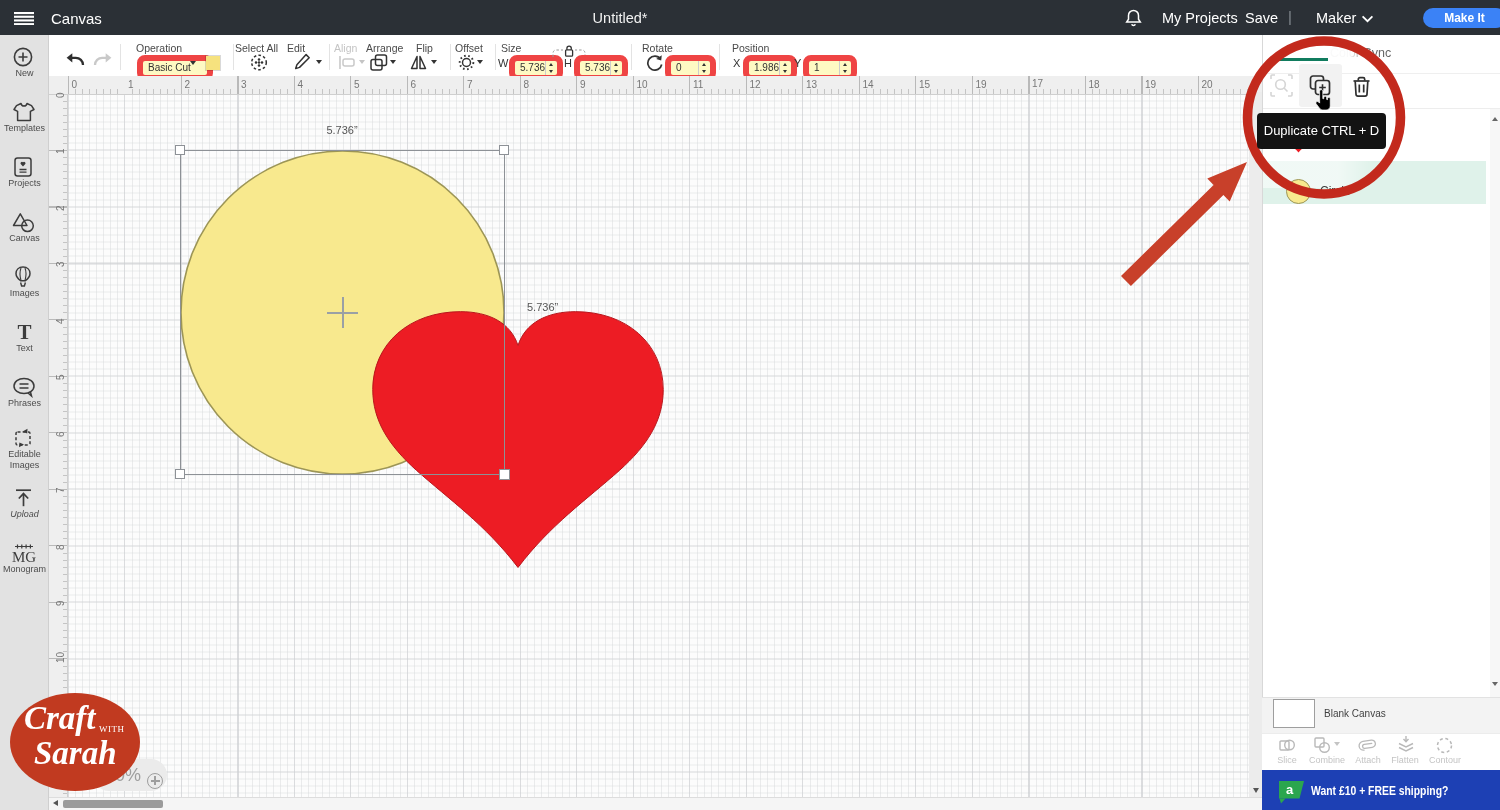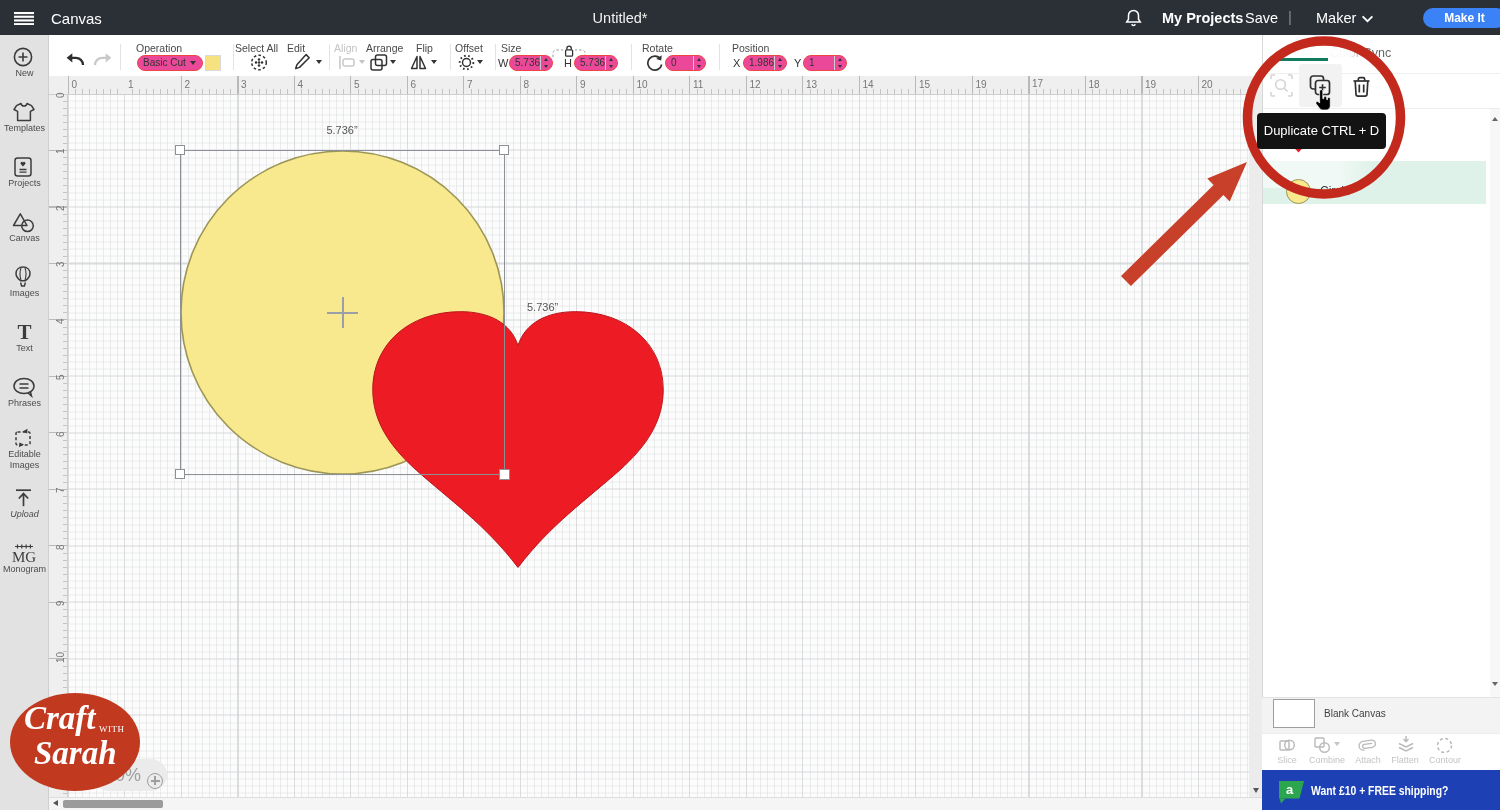--- a/index.html
+++ b/index.html
@@ -1,19 +1,19 @@
 <!DOCTYPE html>
 <html><head><meta charset="utf-8">
 <style>
 html,body{margin:0;padding:0;width:1500px;height:810px;overflow:hidden;}
 body{font-family:"Liberation Sans",sans-serif;position:relative;background:#fcfcfc;}
 .abs{position:absolute;}
 .lbl{position:absolute;color:#4a4a4a;font-size:10.5px;}
 .vsep{position:absolute;width:1px;background:#e3e3e3;top:44px;height:26px;}
-.inp{position:absolute;border:1px solid #ef4444;border-radius:8px;background:#ec4899;font-size:10px;color:#333;}
+.inp{position:absolute;border:6px solid #ef4444;border-radius:8px;background:#fef9c3;font-size:10px;color:#333;}
 .inp .tx{position:absolute;left:5px;top:1px;line-height:12px;}
 .stp{position:absolute;right:0;top:0;bottom:0;width:11px;border-left:1px solid #ccc;}
 .stp:before{content:"";position:absolute;left:2.6px;top:2px;border-left:2.8px solid transparent;border-right:2.8px solid transparent;border-bottom:3.4px solid #333;}
 .stp:after{content:"";position:absolute;left:2.6px;bottom:2px;border-left:2.8px solid transparent;border-right:2.8px solid transparent;border-top:3.4px solid #333;}
 .slbl{position:absolute;width:49px;text-align:center;font-size:9px;color:#4c4c4c;line-height:10px;}
 .caret{position:absolute;width:0;height:0;border-left:3.5px solid transparent;border-right:3.5px solid transparent;border-top:4.5px solid #333;}
 .caret.gray{border-top-color:#c4c4c4;}
 .rnum{position:absolute;font-size:10px;color:#777;}
 </style></head><body>
 <div class="abs" style="left:65px;top:92px;width:1184px;height:705px;background:#fcfcfc;
@@ -44,21 +44,21 @@
     <rect x="0" y="3.7" width="20" height="2.1" fill="#fff"></rect>
     <rect x="0" y="7.4" width="20" height="2.1" fill="#fff"></rect>
     <rect x="0" y="11.1" width="20" height="1.9" fill="#fff"></rect>
   </svg>
 <div class="abs" style="left:51px;top:10px;font-size:15px;color:#fff;">Canvas</div>
 <div class="abs" style="left:520px;top:10px;width:200px;text-align:center;font-size:14.5px;color:#f2f2f2;">Untitled*</div>
 <svg class="abs" style="left:1124px;top:8px;" width="19" height="20" viewBox="0 0 19 20">
 <path d="M9.5 2.4 a5 5 0 0 1 5 5 v3.8 l1.8 2.8 h-13.6 l1.8 -2.8 v-3.8 a5 5 0 0 1 5 -5 z" fill="none" stroke="#fff" stroke-width="1.5"></path>
 <path d="M7.7 16.2 a1.9 1.9 0 0 0 3.6 0" fill="none" stroke="#fff" stroke-width="1.5"></path>
   </svg>
-<div class="abs" style="left:1162px;top:10px;font-size:14.5px;color:#fff;font-weight:700;">My Projects</div>
+<div class="abs" style="left:1162px;top:10px;font-size:14.5px;color:#fff;font-weight:400;">My Projects</div>
 <div class="abs" style="left:1245px;top:10px;font-size:14.5px;color:#fff;font-weight:500;">Save</div>
 <div class="abs" style="left:1288px;top:8px;font-size:15px;color:#848a90;">|</div>
 <div class="abs" style="left:1316px;top:10px;font-size:14.5px;color:#fff;font-weight:500;">Maker</div>
 <svg class="abs" style="left:1361px;top:14.5px;" width="13" height="8" viewBox="0 0 14 9">
 <path d="M1.5 1.5 L7 7 L12.5 1.5" fill="none" stroke="#fff" stroke-width="2"></path>
   </svg>
 <div class="abs" style="left:1423px;top:8px;width:83px;height:20px;background:#3b82f6;border-radius:10px;color:#fff;font-size:12px;font-weight:bold;text-align:center;line-height:20px;">Make It</div>
 <div class="abs" style="left:0;top:35px;width:49px;height:775px;background:#e2e2e2;border-right:1px solid #cfcfcf;box-sizing:border-box;"></div>
 <svg class="abs" style="left:13px;top:47px;" width="20" height="20" viewBox="0 0 20 20">
 <circle cx="10" cy="10" r="8.6" fill="none" stroke="#3c3c3c" stroke-width="1.6"></circle>

